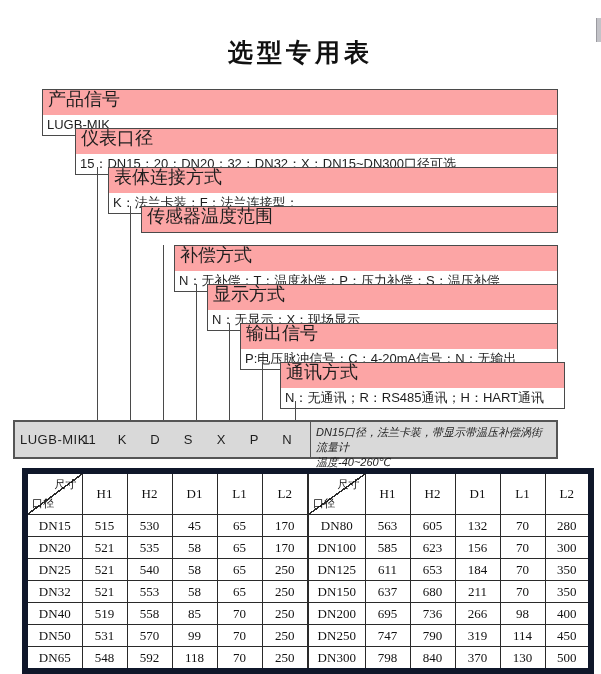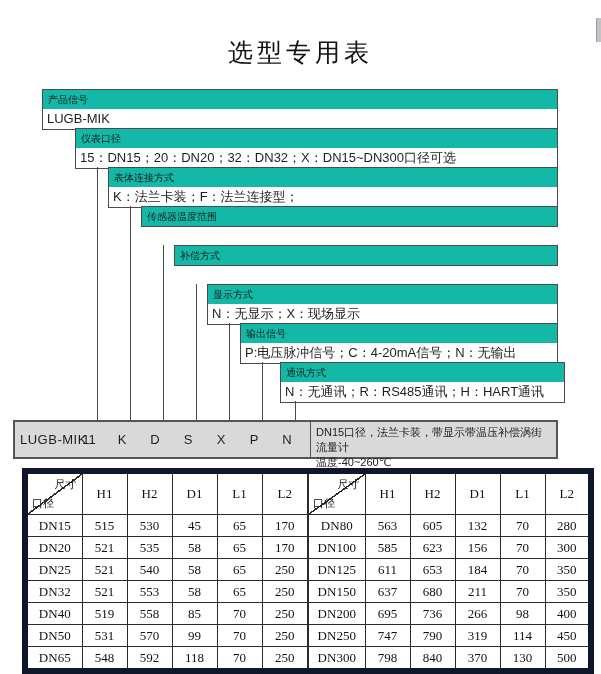--- a/index.html
+++ b/index.html
@@ -7,38 +7,38 @@
     position:relative;
     width:601px;height:674px;
     background:#ffffff;
     font-family:"Liberation Sans","DejaVu Sans",sans-serif;
     color:#1e1e1e;
     overflow:hidden;
   }
   .title{
     position:absolute;left:0;right:0;top:36px;
     text-align:center;
-    font-size:25px;font-weight:normal;letter-spacing:4px;
+    font-size:25px;font-weight:bold;letter-spacing:4px;
     color:#111;
   }
   .edge-bar{
     position:absolute;left:596px;top:18px;width:4px;height:24px;
     background:#c3c3c8;border-left:1px solid #9a9aa0;
   }
   
   .sel-box{
     position:absolute;
     border:1px solid #4a4a4a;
     background:#ffffff;
     box-sizing:border-box;
   }
   .sel-head{
-    height:19px;line-height:19px;
-    background:#14b8a6;
-    font-size:10px;
+    height:25px;line-height:19px;
+    background:#fca5a5;
+    font-size:18px;
     padding-left:5px;
     white-space:nowrap;overflow:hidden;
   }
   .sel-val{
     height:20px;line-height:20px;
     background:#ffffff;
     font-size:13px;
     padding-left:4px;
     white-space:nowrap;overflow:hidden;
   }
@@ -60,21 +60,21 @@
     position:absolute;top:0;height:35px;line-height:35px;
     font-size:13px;transform:translateX(-50%);
   }
   .model-divider{
     position:absolute;left:295px;top:-2px;width:1px;height:35px;
     border-left:1px solid #555;
     padding-top:2px;height:37px;
   }
   .model-desc{
     position:absolute;left:301px;top:3px;right:4px;
-    font-size:11px;line-height:15px;color:#222;
+    font-size:11px;line-height:15px;color:#222;font-style:italic;
   }
   
   .dim-table{
     position:absolute;left:22px;top:468px;
     border-collapse:collapse;table-layout:fixed;
     width:566px;
     font-family:"Liberation Serif","DejaVu Serif",serif;
     font-size:13px;color:#111;
   }
   .dim-table th,.dim-table td{
@@ -115,20 +115,21 @@
   </div>
   <div class="sel-box" style="left:108px;top:167px;width:450px">
     <div class="sel-head">表体连接方式</div>
     <div class="sel-val">K：法兰卡装；F：法兰连接型；</div>
   </div>
   <div class="sel-box" style="left:141px;top:206px;width:417px">
     <div class="sel-head">传感器温度范围</div>
   </div>
   <div class="sel-box" style="left:174px;top:245px;width:384px">
     <div class="sel-head">补偿方式</div>
+    <div class="sel-val">N：无补偿；T：温度补偿；P：压力补偿；S：温压补偿</div>
   </div>
   <div class="sel-box" style="left:207px;top:284px;width:351px">
     <div class="sel-head">显示方式</div>
     <div class="sel-val">N：无显示；X：现场显示</div>
   </div>
   <div class="sel-box" style="left:240px;top:323px;width:318px">
     <div class="sel-head">输出信号</div>
     <div class="sel-val">P:电压脉冲信号；C：4-20mA信号；N：无输出</div>
   </div>
   <div class="sel-box" style="left:280px;top:362px;width:285px">

